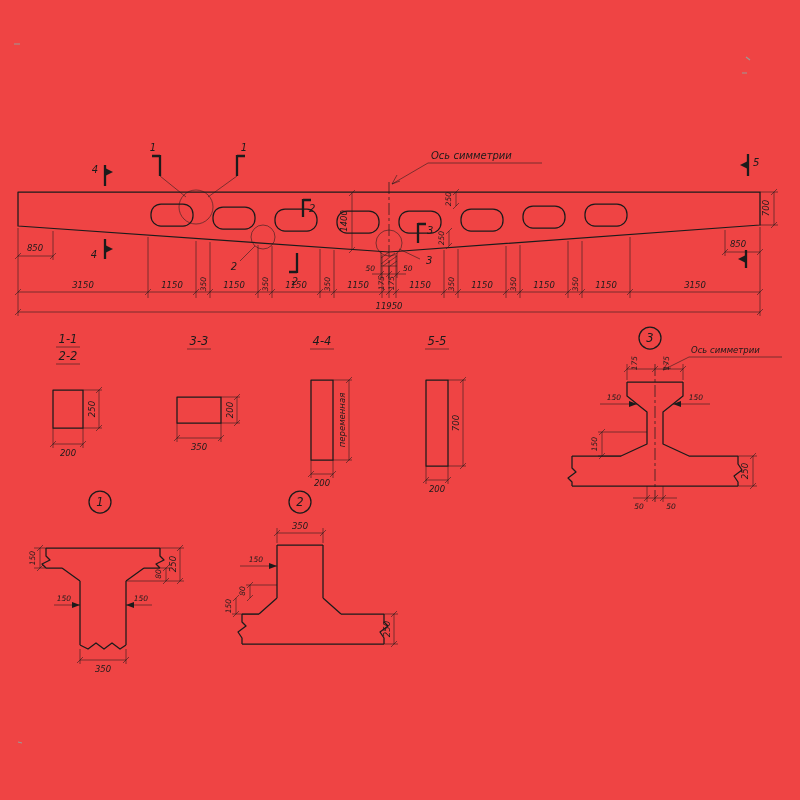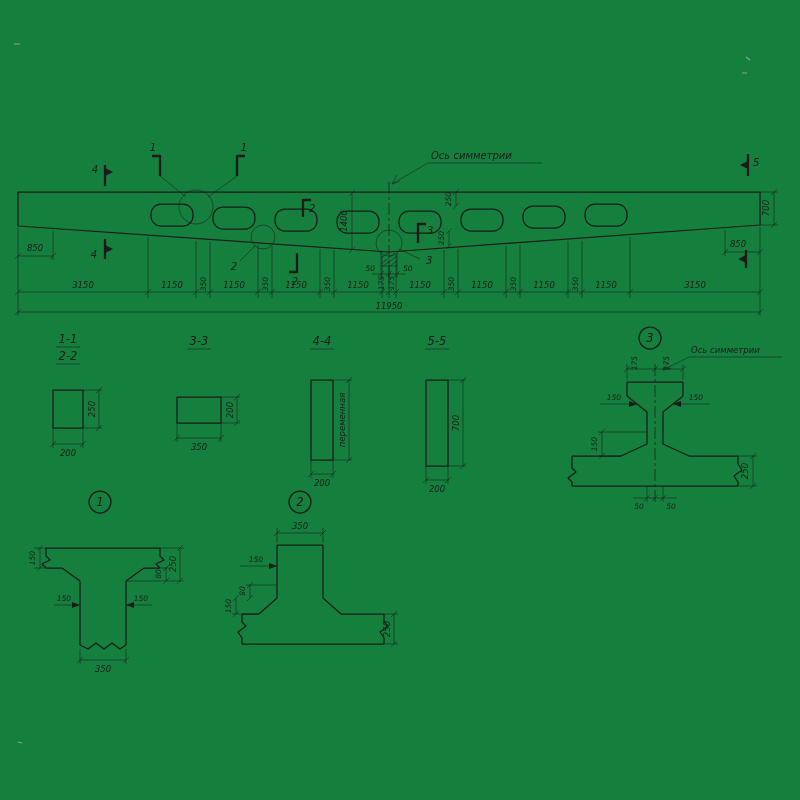--- a/index.html
+++ b/index.html
@@ -1,16 +1,16 @@
 <!DOCTYPE html>
 <html><head>
 <meta charset="utf-8">
 <style>
   html,body{margin:0;padding:0;background:#ffffff;}
-  .page{width:800px;height:800px;background:#15803d;position:relative;overflow:hidden;text-align:center;}
+  .page{width:800px;height:800px;background:#ef4444;position:relative;overflow:hidden;text-align:center;}
   svg text{font-family:"DejaVu Sans",sans-serif;font-style:italic;fill:#1b1b1b;}
   .t7{font-size:7.5px}
   .t8{font-size:8.5px}
   .t10{font-size:10px}
   .t11{font-size:11.5px}
   .mid{text-anchor:middle}
   .end{text-anchor:end}
   .ln{stroke:#1b1b1b;stroke-width:1.25;fill:none;stroke-linejoin:round}
   .lt{stroke:#1b1b1b;stroke-width:0.55;fill:none}
   .lk{stroke:#1b1b1b;stroke-width:2.3;fill:none}

